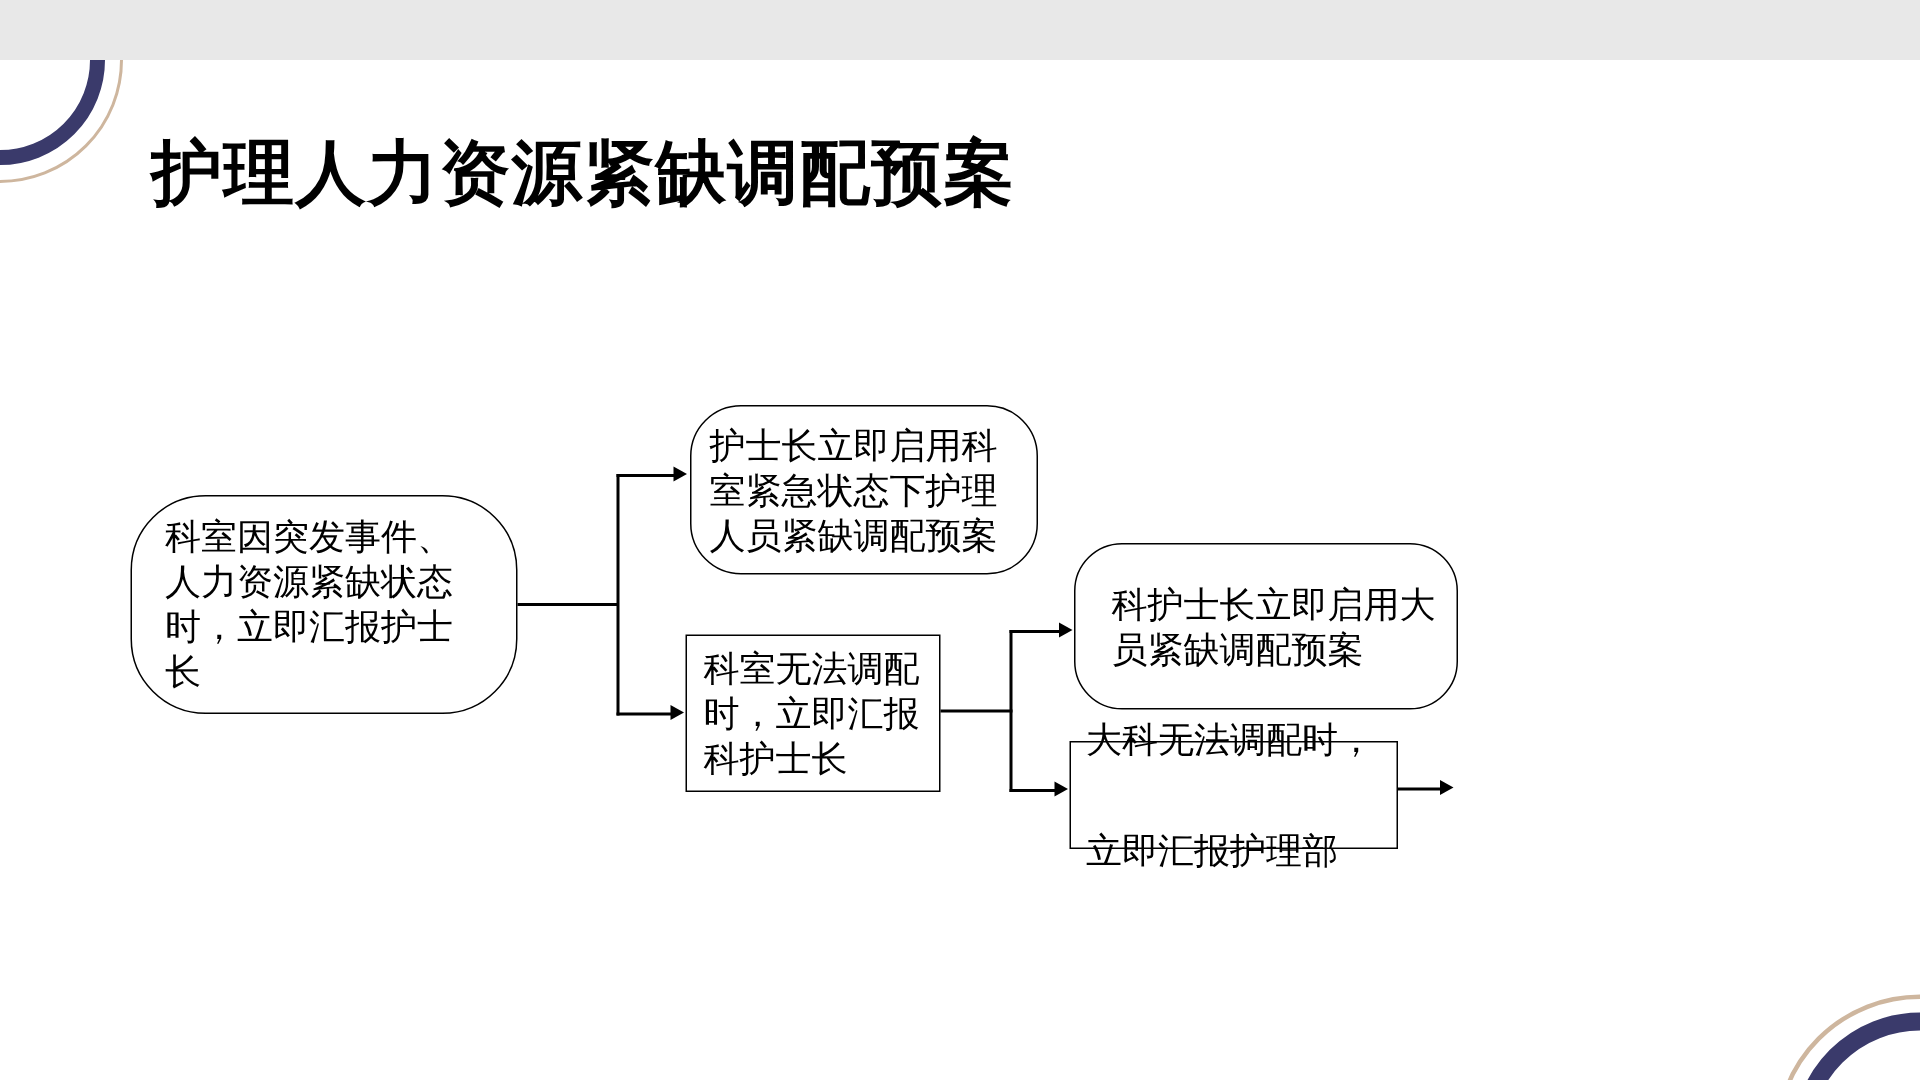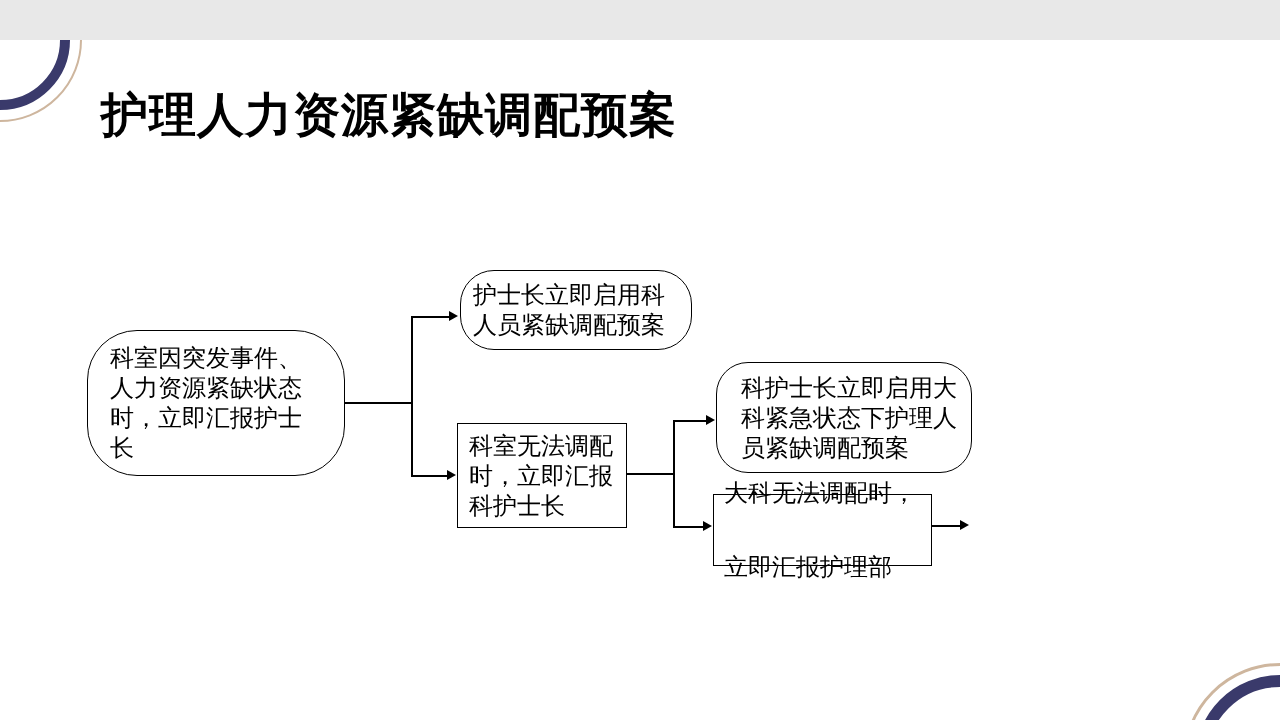--- a/index.html
+++ b/index.html
@@ -22,21 +22,21 @@
   }
   
   .node{
     position:absolute;box-sizing:border-box;
     border:1.5px solid #000;background:#fff;
     font-size:24px;line-height:30px;
     display:flex;flex-direction:column;justify-content:center;
   }
   .node .ln{white-space:nowrap;}
   .n1{left:87px; top:290px; width:258px;height:146px;border-radius:50px;padding-left:22px;}
-  .n2{left:460px;top:230px; width:232px;height:80px;border-radius:34px;padding-left:12px;}
+  .n2{left:460px;top:230px; width:232px;height:113px;border-radius:34px;padding-left:12px;}
   .n3{left:457px;top:383px; width:170px;height:105px;padding-left:11px;}
   .n4{left:716px;top:322px; width:256px;height:111px;border-radius:32px;padding-left:24px;}
   .n5{left:713px;top:454px; width:219px;height:72px; padding-left:10px;gap:44px;}
   .n6{left:973px;top:438px; width:238px;height:112px;border-radius:30px;padding-left:9px;}
   
   .hline{position:absolute;height:2px;background:#000;}
   .vline{position:absolute;width:2px;background:#000;}
   .arrowhead{
     position:absolute;width:0;height:0;
     border-top:5.5px solid transparent;border-bottom:5.5px solid transparent;
@@ -71,32 +71,32 @@
 
   <div class="node n1">
     <div class="ln">科室因突发事件、</div>
     <div class="ln">人力资源紧缺状态</div>
     <div class="ln">时，立即汇报护士</div>
     <div class="ln">长</div>
   </div>
 
   <div class="node n2">
     <div class="ln">护士长立即启用科</div>
+    <div class="ln">室紧急状态下护理</div>
     <div class="ln">人员紧缺调配预案</div>
   </div>
 
   <div class="node n3">
     <div class="ln">科室无法调配</div>
     <div class="ln">时，立即汇报</div>
     <div class="ln">科护士长</div>
   </div>
 
   <div class="node n4">
     <div class="ln">科护士长立即启用大</div>
-    <div class="ln">科紧急状态下护理人</div>
     <div class="ln">员紧缺调配预案</div>
   </div>
 
   <div class="node n5">
     <div class="ln">大科无法调配时，</div>
     <div class="ln">立即汇报护理部</div>
   </div>
 
 
   <div class="hline c1"></div>

